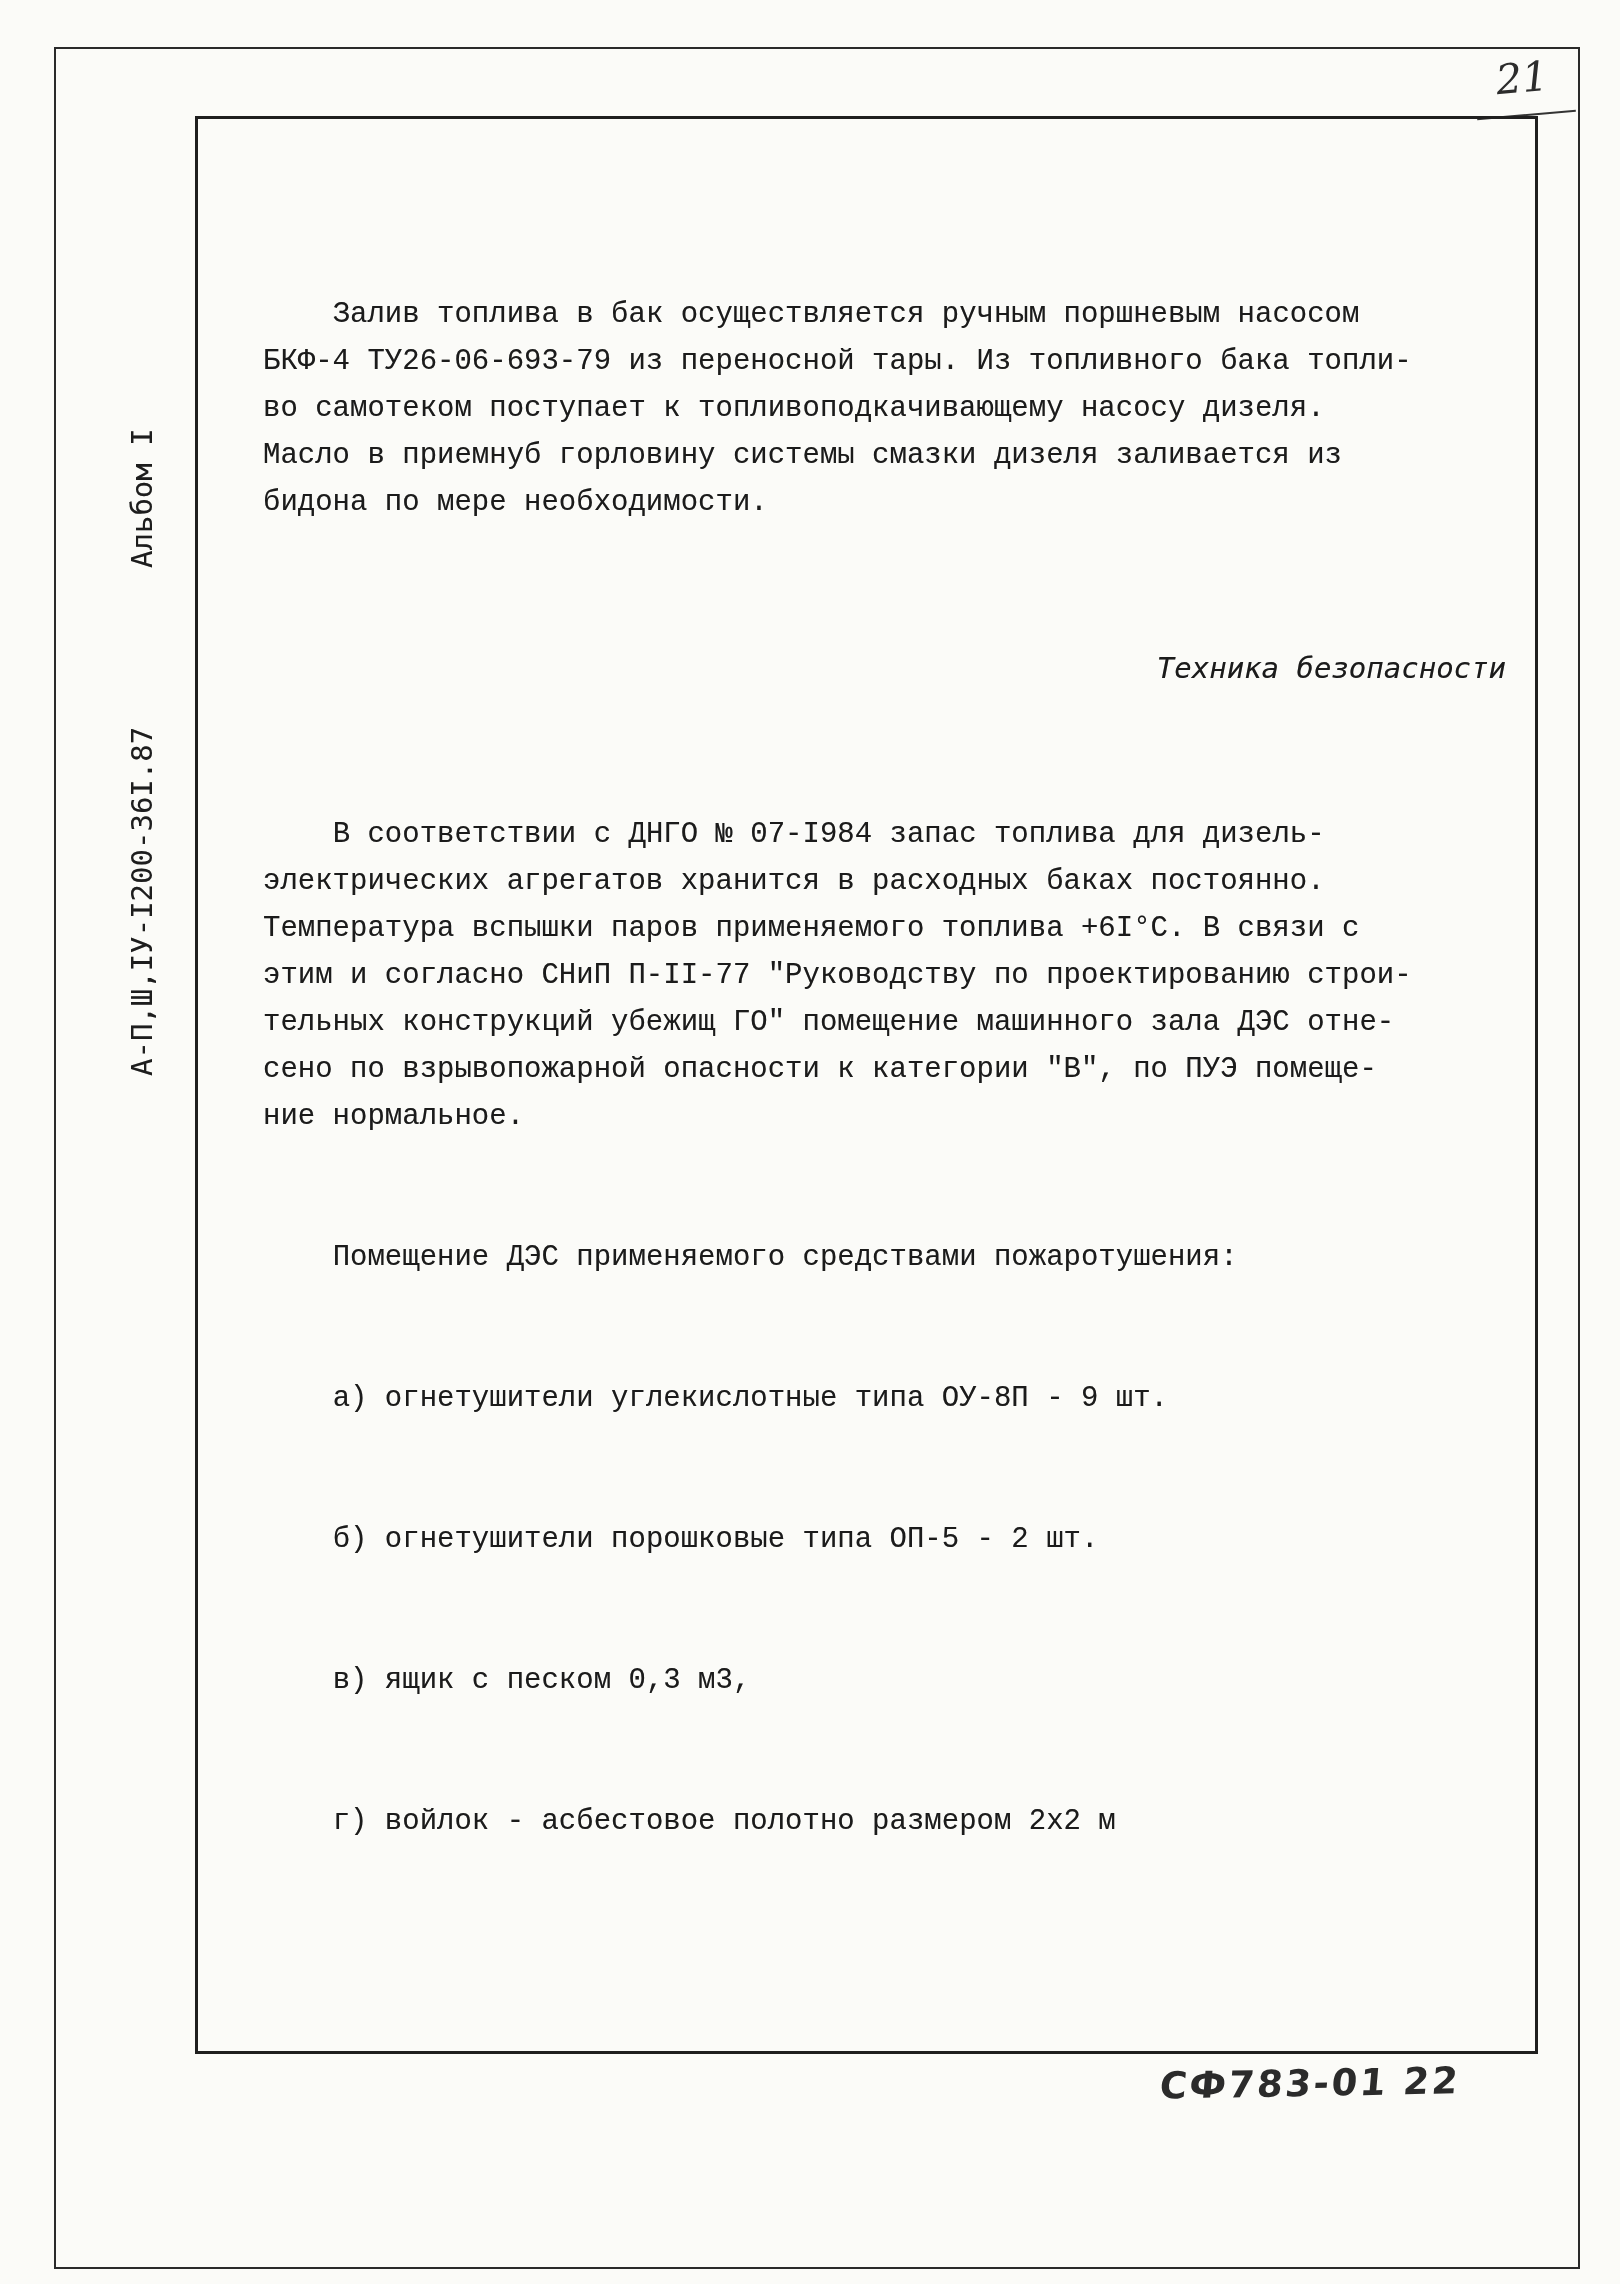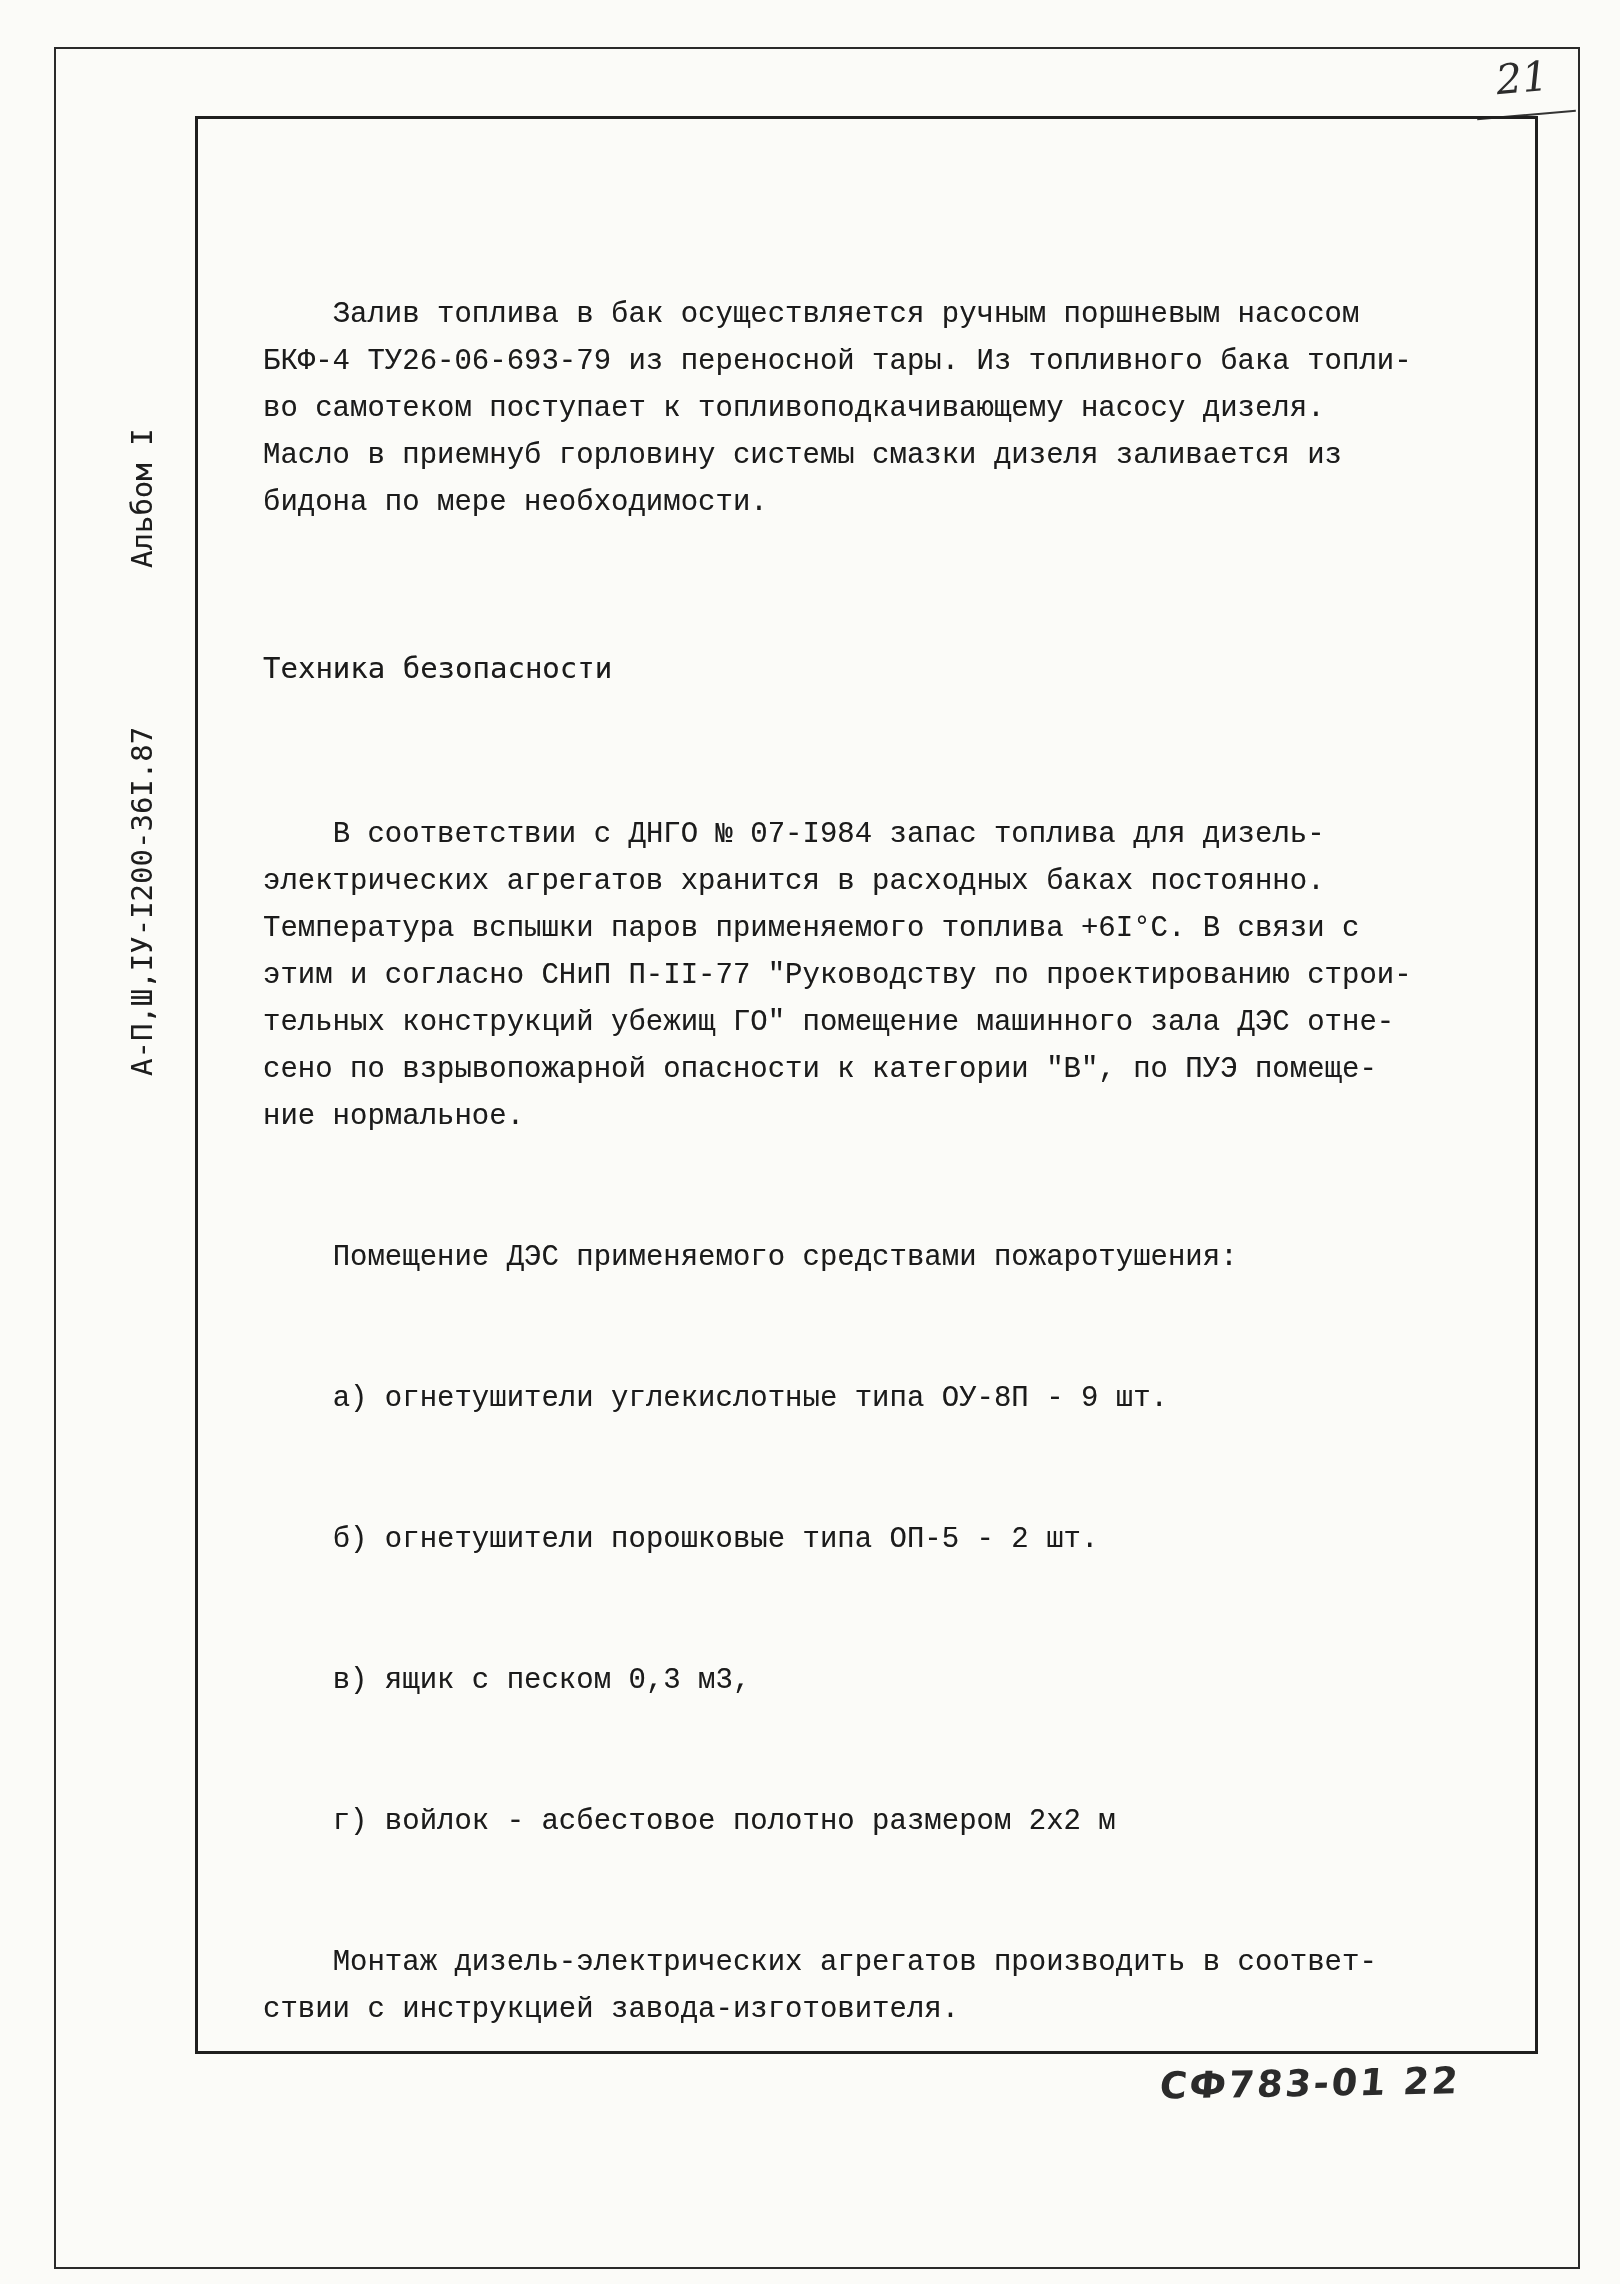--- a/index.html
+++ b/index.html
@@ -77,23 +77,24 @@
     font-size: 29px;
     line-height: 47px;
     white-space: pre-wrap;
     text-shadow: 0 0 0.6px rgba(27,27,27,0.38);
   }
   .para {
     white-space: pre-wrap;
     font-family: Liberation Mono, monospace;
   }
   .heading {
-    text-align: left;
+    text-align: right;
     white-space: pre-wrap;
     margin: 25px 0;
+    font-style: italic;
   }
   
   .stamp {
     position: absolute;
     left: 1160px;
     top: 2062px;
     font-family: "DejaVu Sans", sans-serif;
     font-size: 37px;
     font-weight: 600;
     letter-spacing: 2.5px;
@@ -128,22 +129,20 @@
 Температура вспышки паров применяемого топлива +6I°С. В связи с
 этим и согласно СНиП П-II-77 "Руководству по проектированию строи-
 тельных конструкций убежищ ГО" помещение машинного зала ДЭС отне-
 сено по взрывопожарной опасности к категории "В", по ПУЭ помеще-
 ние нормальное.</div>
     <div class="para">    Помещение ДЭС применяемого средствами пожаротушения:</div>
     <div class="para">    а) огнетушители углекислотные типа ОУ-8П - 9 шт.</div>
     <div class="para">    б) огнетушители порошковые типа ОП-5 - 2 шт.</div>
     <div class="para">    в) ящик с песком 0,3 м3,</div>
     <div class="para">    г) войлок - асбестовое полотно размером 2х2 м</div>
-    <div class="para">    Монтаж дизель-электрических агрегатов производить в соответ-
-ствии с инструкцией завода-изготовителя.</div>
     
     
     
     
     
     
   </div>
 
   <div class="stamp">СФ783-01 22</div>
 

